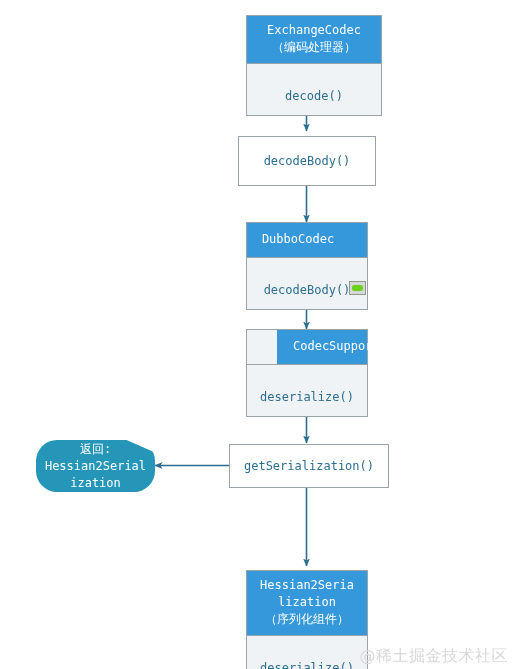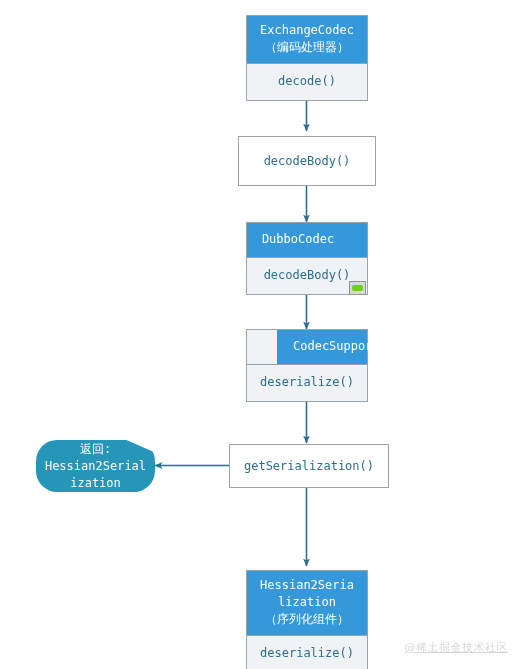--- a/index.html
+++ b/index.html
@@ -45,21 +45,21 @@
   }
   .class-node .sep {
     height: 1px;
     background: #9aa3a8;
   }
   .class-node .body {
     color: #2c6e8f;
     text-align: center;
     font-size: 12px;
     line-height: 17px;
-    padding: 9px 2px 10px 2px;
+    padding: 24px 2px 10px 2px;
     background: #f0f3f5;
   }
 
   
   .plain-node {
     position: absolute;
     box-sizing: border-box;
     border: 1px solid #9aa3a8;
     background: #ffffff;
     color: #2c6e8f;
@@ -106,27 +106,26 @@
     width: 11px;
     height: 6px;
     background: #6cd01c;
     border-radius: 2px;
   }
 
   
   .watermark {
     position: absolute;
     right: 10px;
-    bottom: 14px;
+    bottom: 2px;
     color: #d8d8d8;
-    font-size: 11px;
+    font-size: 16px;
     font-family: "DejaVu Sans", "Liberation Sans", sans-serif;
     letter-spacing: 0.5px;
     white-space: nowrap;
-    text-decoration: underline;
   }
   .nowrap { white-space: nowrap; }
 </style>
 </head>
 <body>
 
 <div id="canvas">
 
   <svg id="edges" viewBox="0 0 518 669" width="518" height="669">
     <defs>
@@ -141,21 +140,21 @@
 
     <line x1="306.5" y1="293" x2="306.5" y2="329" stroke="#2c6e8f" stroke-width="1.6" marker-end="url(#arrowhead)"></line>
 
     <line x1="306.5" y1="397" x2="306.5" y2="443" stroke="#2c6e8f" stroke-width="1.6" marker-end="url(#arrowhead)"></line>
 
     <line x1="229" y1="465.5" x2="155" y2="465.5" stroke="#2c6e8f" stroke-width="1.6" marker-end="url(#arrowhead)"></line>
 
     <line x1="306.5" y1="488" x2="306.5" y2="566" stroke="#2c6e8f" stroke-width="1.6" marker-end="url(#arrowhead)"></line>
   </svg>
 
-  <div class="class-node" style="left:246px; top:15px; width:122px;">
+  <div class="class-node" style="left:246px; top:15px; width:136px;">
     <div class="hdr">
       <div class="nowrap">ExchangeCodec</div>
       <div class="nowrap">（编码处理器）</div>
     </div>
     <div class="sep"></div>
     <div class="body">decode()</div>
   </div>
 
   <div class="plain-node" style="left:238px; top:136px; width:138px; height:50px;">
     <div class="nowrap">decodeBody()</div>

